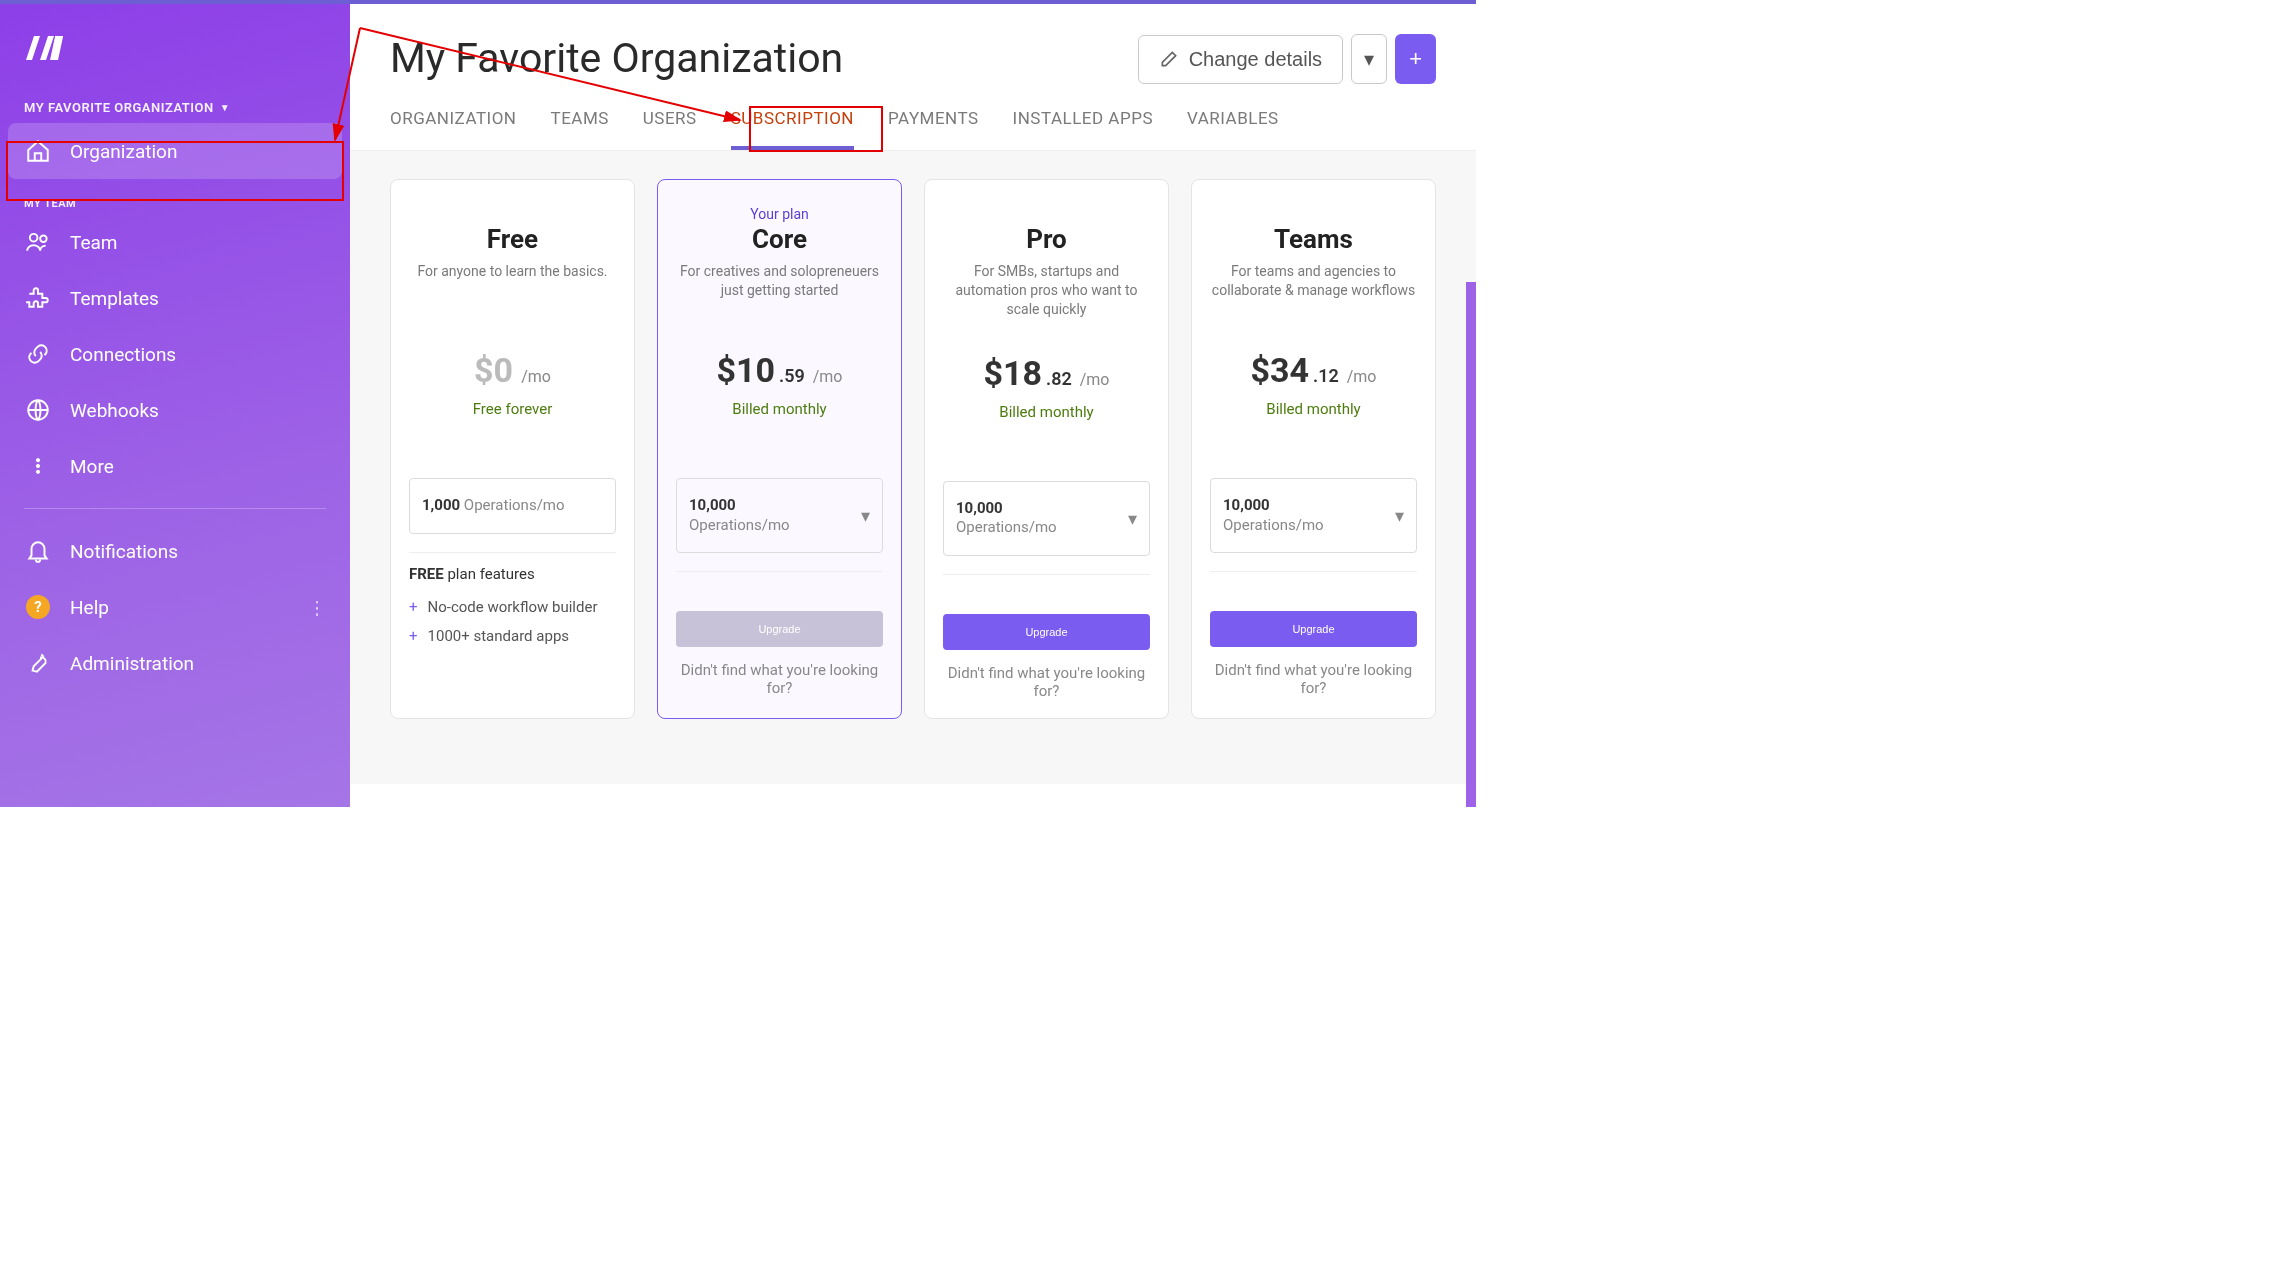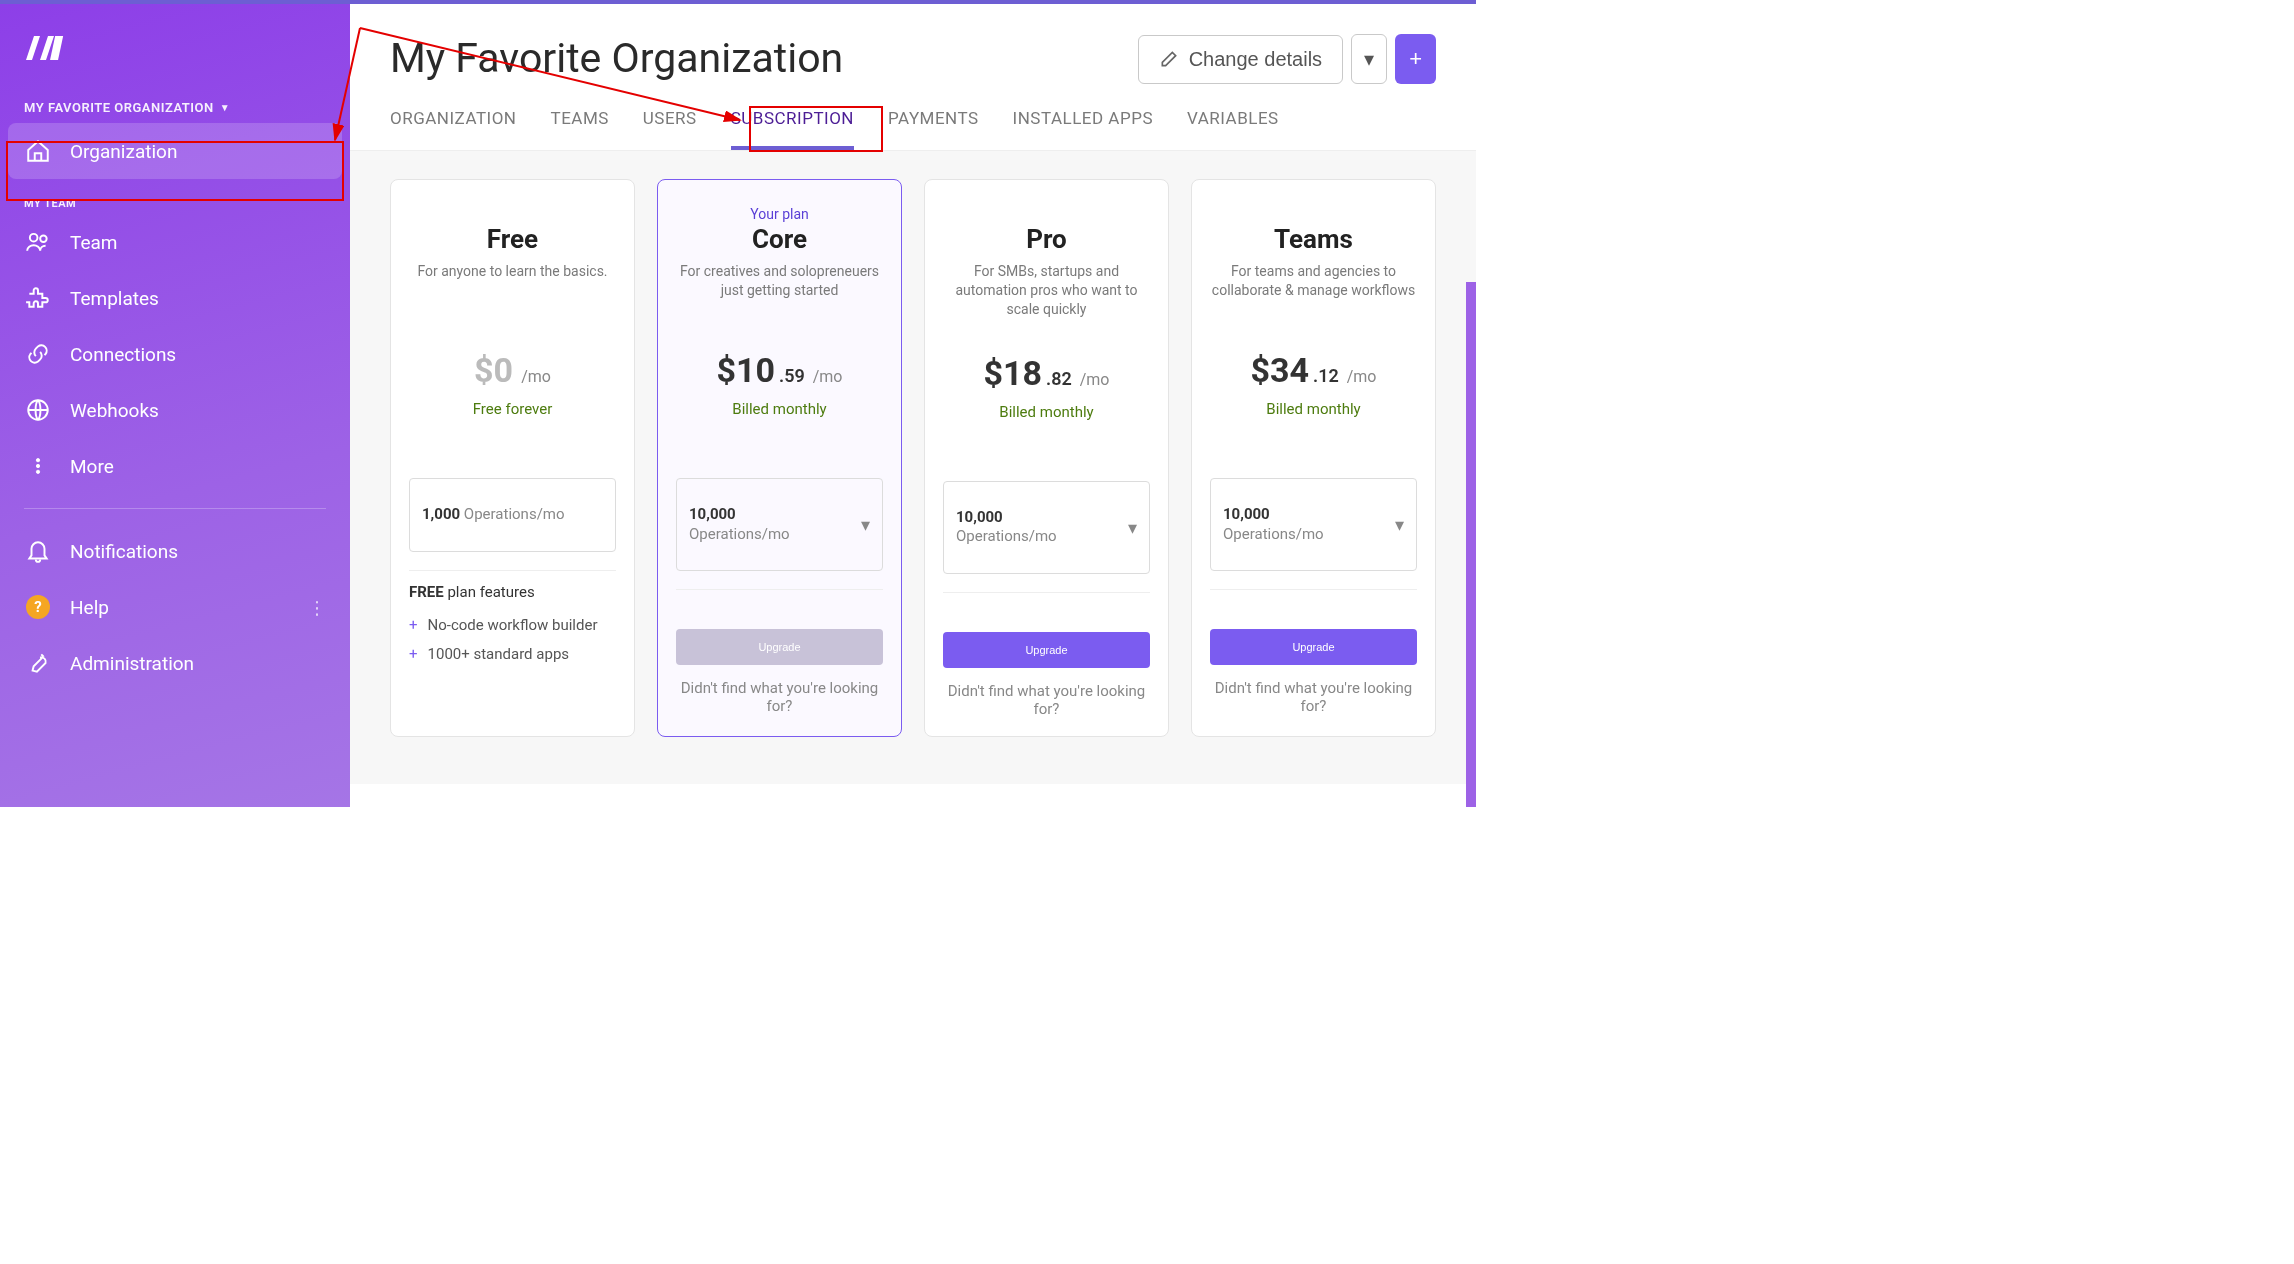--- a/index.html
+++ b/index.html
@@ -132,21 +132,21 @@
 }
 .tab {
   font-size: 17px;
   letter-spacing: 0.5px;
   color: #7a7a7a;
   padding-bottom: 18px;
   cursor: pointer;
   border-bottom: 4px solid transparent;
 }
 .tab.active {
-  color: #4c1d95;
+  color: #c2410c;
   border-bottom-color: #6d5ed3;
 }
 .content {
   background: #f7f7f7;
   padding: 28px 40px 40px;
   height: calc(100% - 170px);
 }
 .plans-header {
   display: flex; justify-content: space-between; align-items: center;
   margin-bottom: 24px;
@@ -216,21 +216,21 @@
 }
 .price-main { font-size: 34px; font-weight: 700; color: #333; }
 .price-cents { font-size: 18px; font-weight: 600; color: #333; }
 .price-suffix { font-size: 16px; color: #888; margin-left: 4px; }
 .plan-price.gray .price-main { color: #bbb; }
 .billing-note { font-size: 15px; color: #4d7c0f; margin-top: 10px; }
 .ops-box {
   margin-top: 60px;
   border: 1px solid #dcdcdc;
   border-radius: 4px;
-  padding: 26px 12px;
+  padding: 17px 12px;
   text-align: left;
   font-size: 15px;
   color: #333;
   display: flex; align-items: center; justify-content: space-between;
 }
 .ops-box .ops-text { line-height: 1.3; }
 .ops-box .ops-num { font-weight: 700; }
 .ops-box .ops-label { color: #888; }
 .ops-box.dropdown .chev { color: #888; font-size: 18px; }
 .plan-divider { border: none; border-top: 1px solid #eee; margin: 18px 0 12px; }

